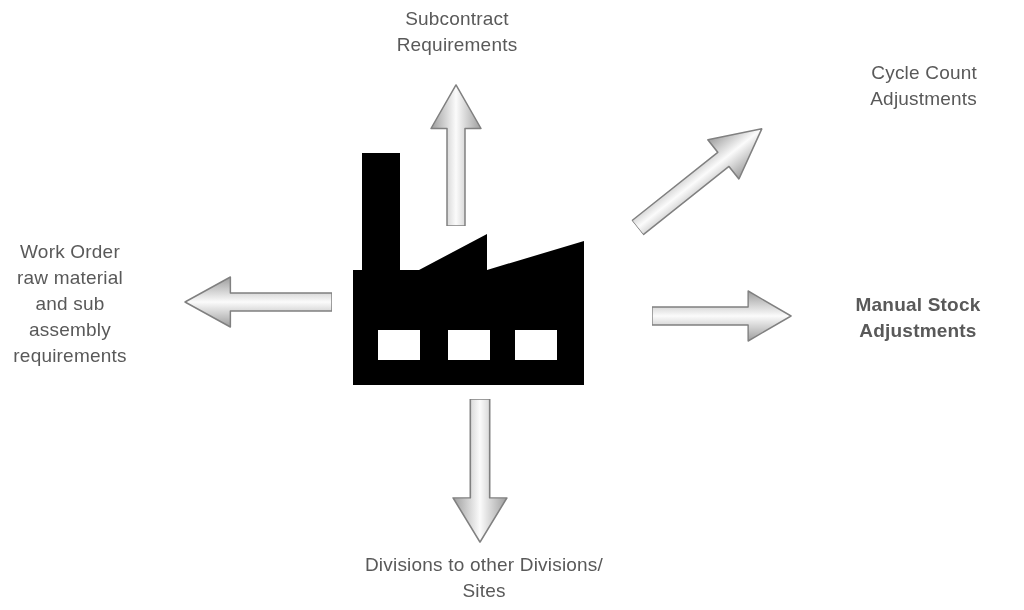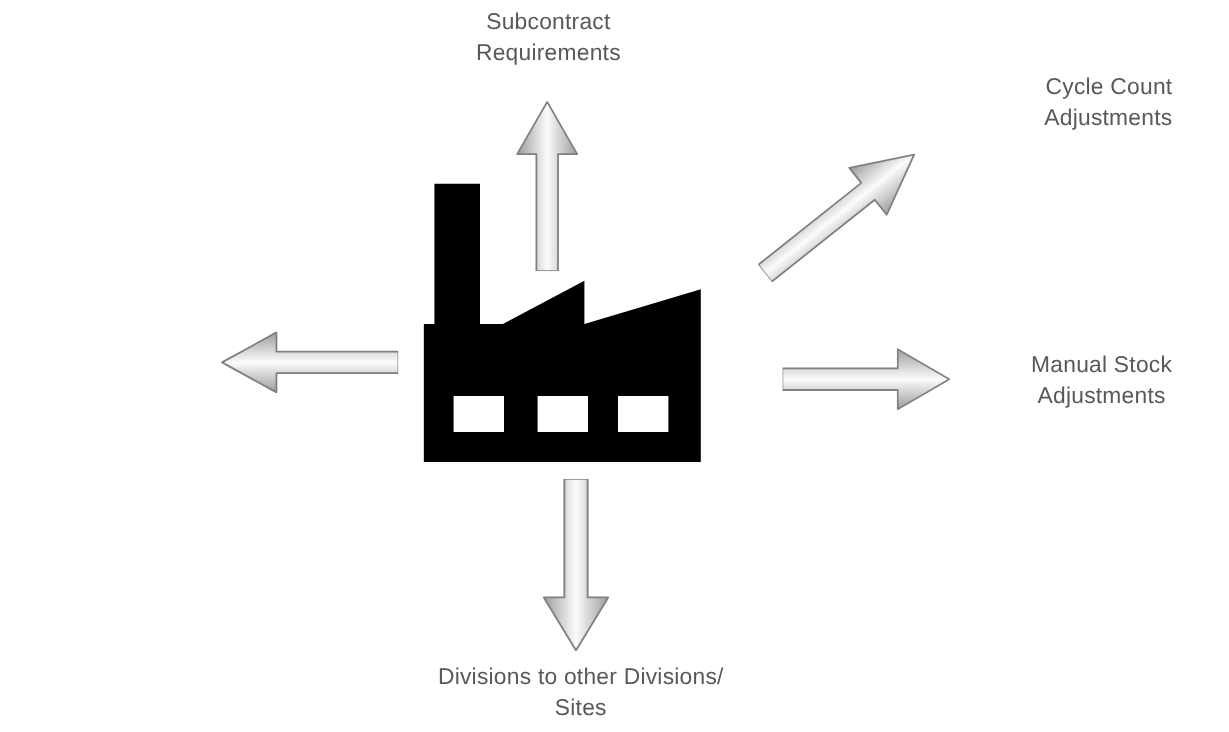--- a/index.html
+++ b/index.html
@@ -82,24 +82,31 @@
   <div class="label" style="left:357px; top:6px; width:200px;">
     <div>Subcontract</div>
     <div>Requirements</div>
   </div>
 
   <div class="label" style="left:777px; top:60px; width:200px;text-align:right;">
     <div>Cycle Count</div>
     <div>Adjustments</div>
   </div>
 
-  <div class="label" style="left:818px; top:292px; width:200px;">
+  <div class="label" style="left:818px; top:292px; width:200px;font-weight:bold;">
     <div>Manual Stock</div>
     <div>Adjustments</div>
   </div>
 
+  <div class="label" style="left:0px; top:239px; width:140px;">
+    <div>Work Order</div>
+    <div>raw material</div>
+    <div>and sub</div>
+    <div>assembly</div>
+    <div>requirements</div>
+  </div>
 
   <div class="label" style="left:334px; top:552px; width:300px;">
     <div>Divisions to other Divisions/</div>
     <div>Sites</div>
   </div>
 
 </div>
 
 </body></html>

